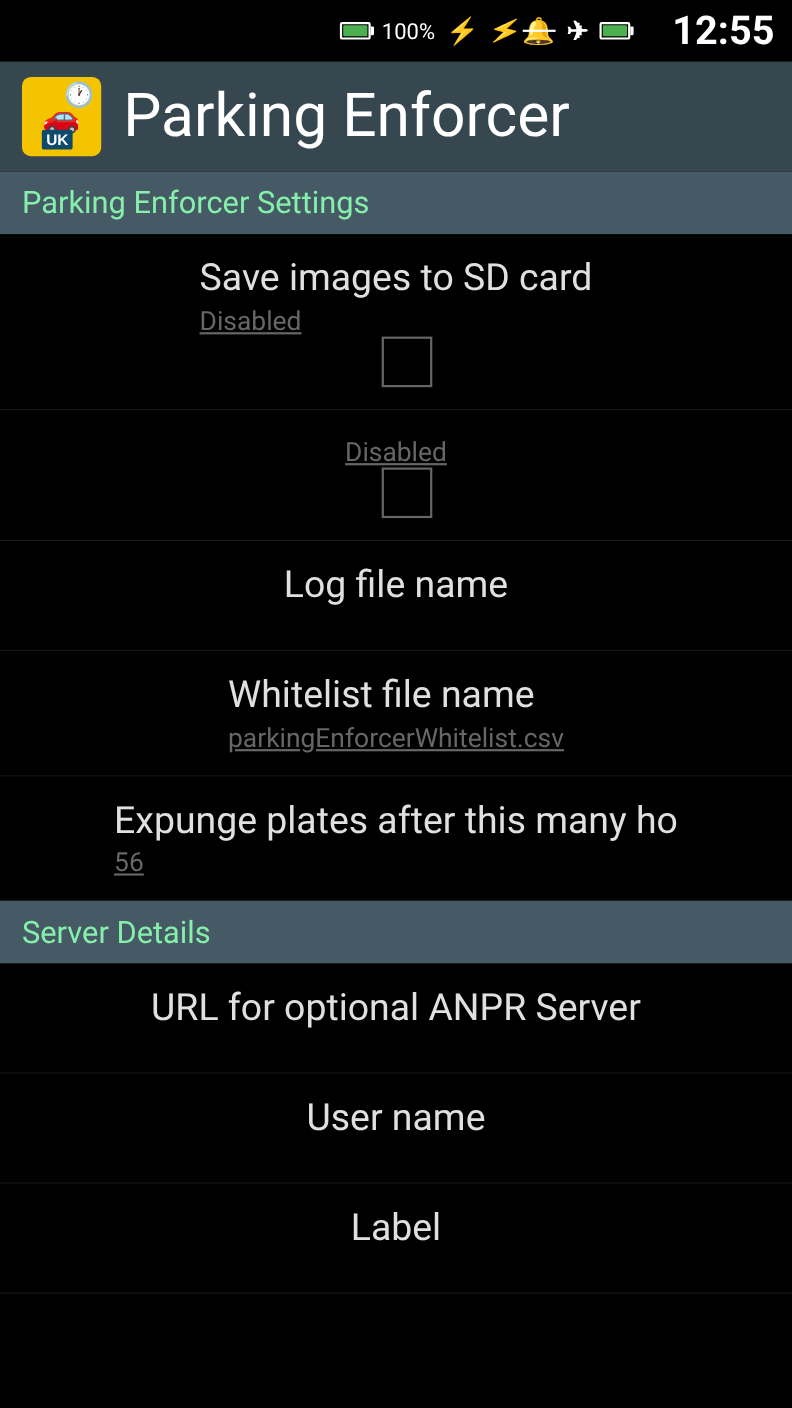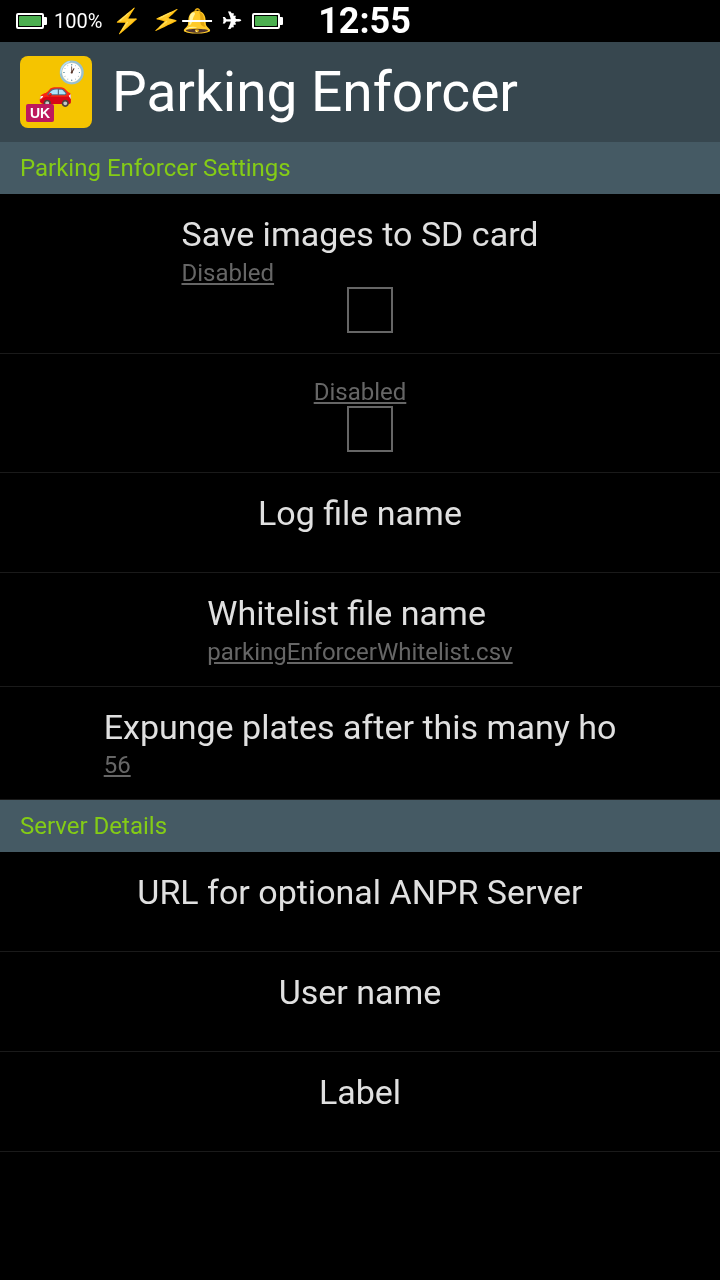--- a/index.html
+++ b/index.html
@@ -10,25 +10,25 @@
       min-height: 1280px;
       background: #000;
       font-family: 'Roboto', Arial, sans-serif;
       color: #fff;
       overflow-x: hidden;
     }
 
     
     .status-bar {
       width: 720px;
-      height: 42px;
+      height: 56px;
       background: #000;
       display: flex;
       align-items: center;
-      justify-content: flex-start;
+      justify-content: flex-end;
       padding: 0 16px;
     }
 
     .status-bar-left {
       display: flex;
       align-items: center;
       gap: 10px;
     }
 
     .status-bar-right {
@@ -108,49 +108,49 @@
 
     .logo-car {
       font-size: 28px;
       line-height: 1;
     }
 
     .logo-uk {
       font-size: 14px;
       font-weight: bold;
       color: #000;
-      background: #be185d;
+      background: #0c4a6e;
       color: #fff;
       padding: 1px 4px;
       border-radius: 2px;
       position: absolute;
       bottom: 6px;
-      left: 6px;
+      left: 18px;
       font-family: Arial, sans-serif;
     }
 
     .logo-clock {
       font-size: 22px;
       position: absolute;
       top: 4px;
       right: 6px;
     }
 
     .app-title {
       font-size: 55px;
       color: #fff;
       font-weight: 400;
     }
 
     
     .section-header {
       background: #455a64;
       padding: 12px 20px;
-      font-size: 24px;
-      color: #84cc16;
+      font-size: 28px;
+      color: #86efac;
       font-weight: 400;
     }
 
     
     .settings-item {
       background: #000;
       padding: 20px 20px;
       border-bottom: 1px solid #1a1a1a;
       display: flex;
       align-items: center;

